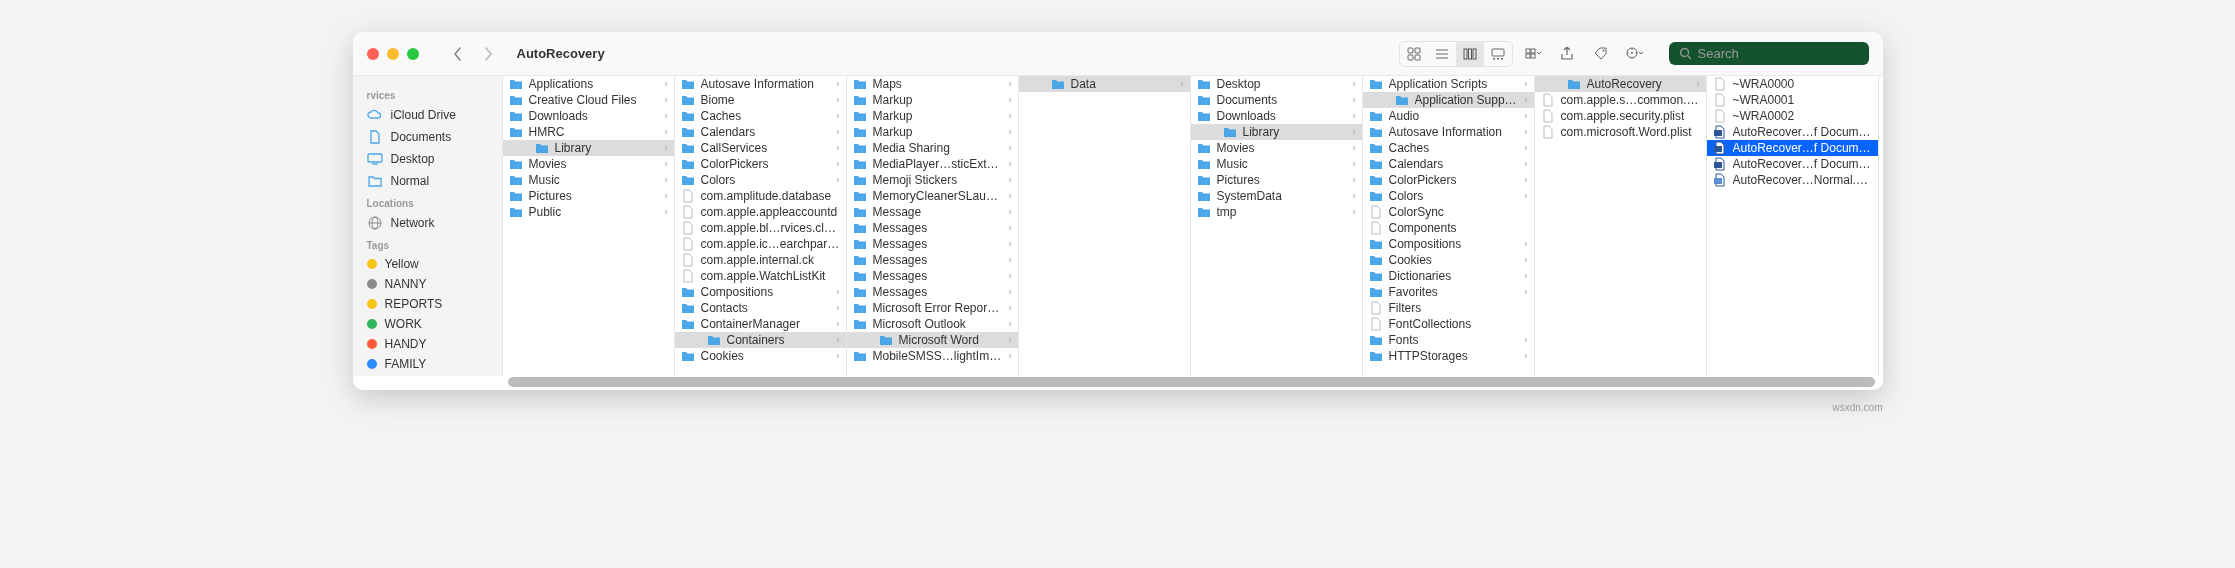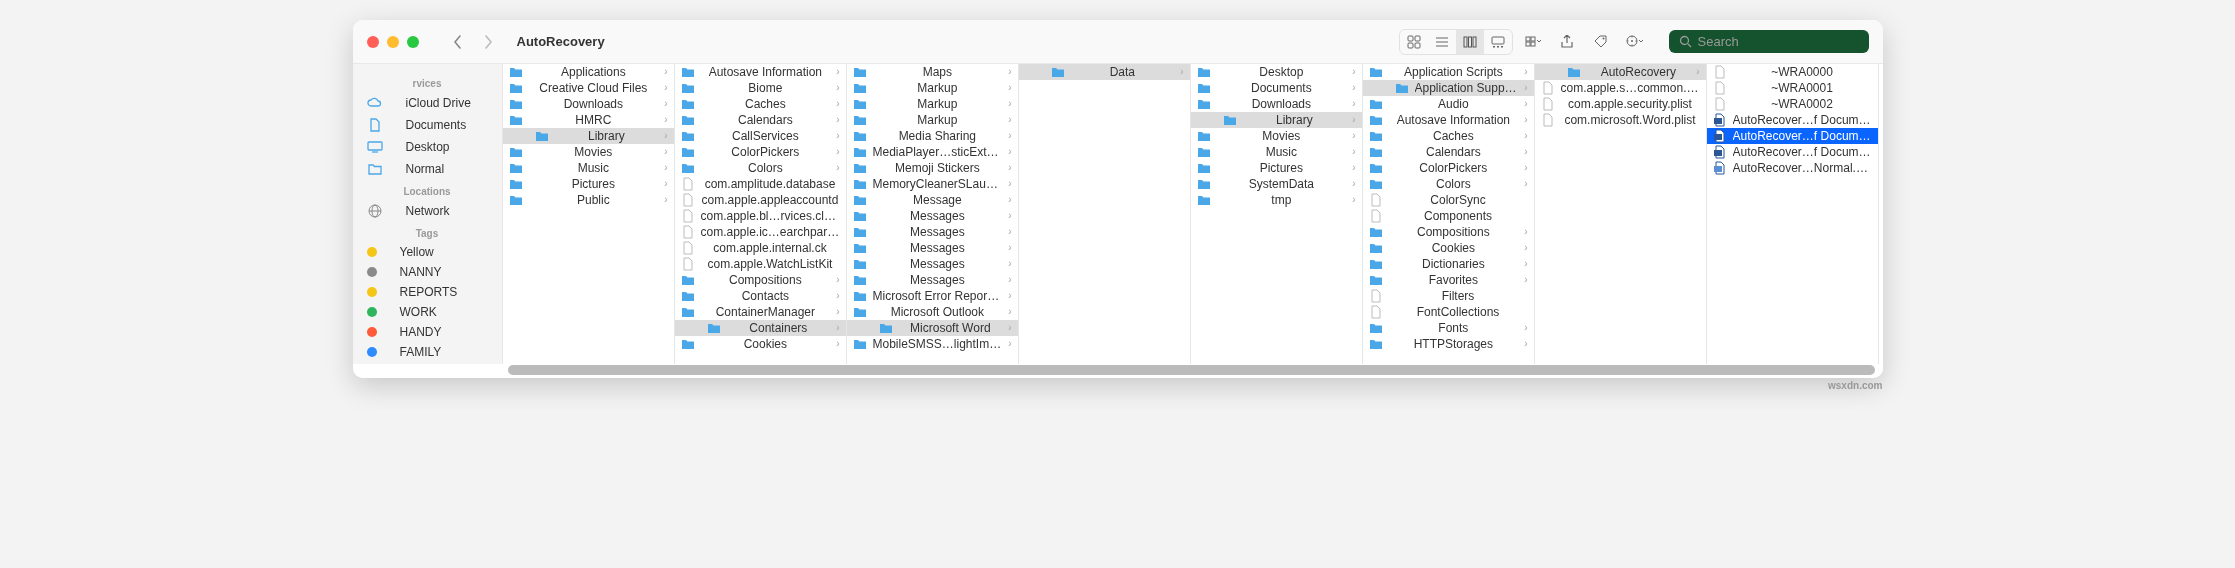--- a/index.html
+++ b/index.html
@@ -1,35 +1,35 @@
 <!DOCTYPE html>
 <html><head>
 <meta charset="utf-8">
 <style>
   * { margin: 0; padding: 0; box-sizing: border-box; font-family: -apple-system, BlinkMacSystemFont, "Helvetica Neue", sans-serif; }
   body { background: #f3f3f3; padding: 20px; }
-  .window { background: #fff; border-radius: 10px; box-shadow: 0 8px 28px rgba(0,0,0,.18); overflow: hidden; width: 1530px; margin: 0 auto; text-align: center; }
+  .window { background: #fff; border-radius: 10px; box-shadow: 0 8px 28px rgba(0,0,0,.18); overflow: hidden; width: 1530px; margin: 12px auto; }
   .titlebar { height: 44px; display: flex; align-items: center; padding: 0 14px; border-bottom: 1px solid #e8e8e8; background: #f9f9f9; gap: 10px; }
   .traffic { display: flex; gap: 8px; margin-right: 10px; }
   .dot { width: 12px; height: 12px; border-radius: 50%; }
   .dot.red { background:#ff5f57;} .dot.amber{background:#febc2e;} .dot.green{background:#28c840;}
   .nav-btns { display:flex; gap:4px; margin-left:6px;}
   .nav-btn { width:26px;height:24px;display:flex;align-items:center;justify-content:center;color:#777;border-radius:5px;}
   .title { font-weight:600; font-size:13px; color:#333; margin-left:6px; }
   .tb-spacer{flex:1;}
   .tb-icons{display:flex;gap:6px;align-items:center;}
   .tb-ico{width:28px;height:24px;display:flex;align-items:center;justify-content:center;color:#666;border-radius:5px;font-size:13px;}
   .tb-ico.active{background:#e5e5e5;}
   .tb-group{display:flex;border:1px solid #e2e2e2;border-radius:6px;overflow:hidden;}
   .tb-group .tb-ico{border-radius:0;}
   .search{display:flex;align-items:center;gap:6px;background:#14532d;border-radius:6px;padding:4px 10px;width:200px;color:#999;font-size:13px;margin-left:10px;}
   .body{display:flex;height:300px;}
   .sidebar{width:150px;background:#f4f4f4;border-right:1px solid #e6e6e6;overflow-y:auto;font-size:12px;padding:8px 0;}
   .sb-head{color:#9a9a9a;font-size:10px;font-weight:600;padding:6px 14px 3px;text-transform:none;}
-  .sb-item{display:flex;align-items:center;gap:23px;padding:3px 14px;color:#333;cursor:default;}
+  .sb-item{display:flex;align-items:center;gap:8px;padding:3px 14px;color:#333;cursor:default;}
   .sb-ico{width:16px;height:16px;display:flex;align-items:center;justify-content:center;font-size:13px;}
   .columns{flex:1;display:flex;overflow-x:auto;overflow-y:hidden;position:relative;}
   .column{width:172px;flex-shrink:0;border-right:1px solid #e6e6e6;overflow-y:auto;font-size:12px;position:relative;}
   .item{display:flex;align-items:center;gap:6px;padding:2px 6px;color:#333;height:16px;line-height:16px;white-space:nowrap;}
   .item .fi{width:14px;height:14px;flex-shrink:0;display:flex;align-items:center;justify-content:center;}
   .item .label{flex:1;overflow:hidden;text-overflow:ellipsis;}
   .item .chev{color:#a5a5a5;font-size:10px;margin-left:auto;flex-shrink:0;}
   .item.sel-path{background:#dcdcdc;padding-left:32px;}
   .item.sel-active{background:#0a64ff;color:#fff;}
   .item.sel-active .fi svg path{fill:#fff;}
@@ -966,13 +966,13 @@
             </span>
             <span class="label">AutoRecover…Normal.dotm</span>
           </div>
         </div>
       </div>
   </div>
   <div style="height:14px;background:#fff;position:relative;">
     <div class="hscroll"></div>
   </div>
 </div>
-<div class="attribution" style="width:1530px;margin:2px auto 0;font-weight:bold;">wsxdn.com</div>
+<div class="attribution" style="width:1530px;margin:2px auto 0;">wsxdn.com</div>
 
 </body></html>

